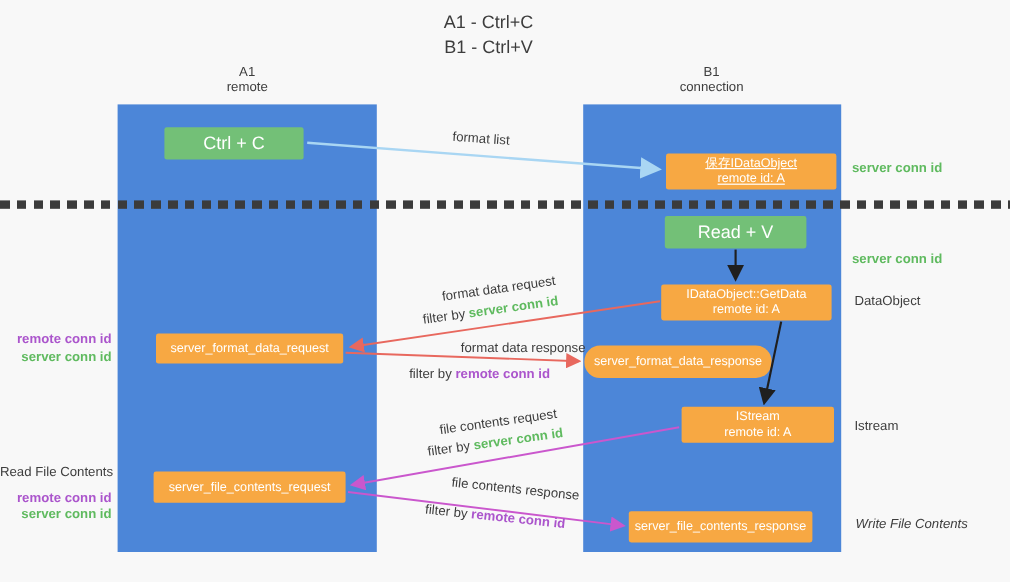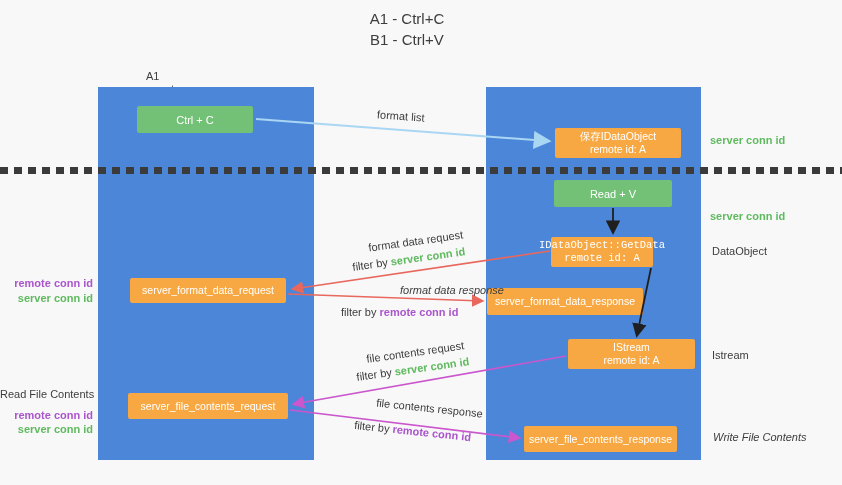--- a/index.html
+++ b/index.html
@@ -8,38 +8,38 @@
     position: relative; width: 842px; height: 485px; overflow: hidden;
     background: var(--background, #f8f8f8);
     color: var(--text-dark, #3d3d3d);
     padding-left: 28px;
   }
   .title {
     position: absolute; left: 322px; top: 8px; width: 170px;
     text-align: center; font-size: 15px; line-height: 21px; color: var(--text-dark, #3d3d3d);
   }
   .col-header {
-    position: absolute; top: 70px; width: 120px; 
+    position: absolute; top: 54px; width: 120px; text-align: center;
     font-size: 11px; line-height: 13px; color: var(--text-dark, #3d3d3d);
   }
   .lifeline {
     position: absolute; top: 87px; height: 373px;
     background: var(--column-blue, #4c86d8);
   }
   .dotted {
     position: absolute; left: 0; top: 167px; width: 842px; height: 7px;
     background-image: repeating-linear-gradient(90deg, #3b3b3b 0 8px, transparent 8px 14px);
     z-index: 3;
   }
   .box {
     position: absolute; display: flex; flex-direction: column;
     align-items: center; justify-content: center;
     color: #fff; text-align: center; border-radius: 2px; z-index: 4;
   }
-  .box.green { background: var(--box-green, #73c077); font-size: 11px; }
+  .box.green { background: var(--box-green, #73c077); font-size: 15px; }
   .box.orange { background: var(--box-orange, #f7a843); font-size: 10.5px; line-height: 13px; }
   .lbl { position: absolute; font-size: 11px; white-space: nowrap; color: var(--text-dark, #3d3d3d); z-index: 6; }
   .lbl.bold-green { color: var(--label-green, #5fba5f); font-weight: bold; }
   .lbl.bold-purple { color: var(--label-purple, #ab55cc); font-weight: bold; }
   .green-inline { color: var(--label-green, #5fba5f); font-weight: bold; }
   .purple-inline { color: var(--label-purple, #ab55cc); font-weight: bold; }
   .right-align { text-align: right; }
   .rot-up { transform: rotate(-8deg); }
   .rot-dn { transform: rotate(6deg); }
   .rot-sl { transform: rotate(4deg); }
@@ -56,49 +56,53 @@
 
   <div class="title">
     <div>A1 - Ctrl+C</div>
     <div>B1 - Ctrl+V</div>
   </div>
 
   <div class="col-header" style="left:146px;">
     <div>A1</div>
     <div>remote</div>
   </div>
+  <div class="col-header" style="left:533px;">
+    <div>B1</div>
+    <div>connection</div>
+  </div>
 
   <div class="lifeline" style="left:98px; width:216px;"></div>
   <div class="lifeline" style="left:486px; width:215px;"></div>
 
   <div class="dotted"></div>
 
   <div class="box green" style="left:137px; top:106px; width:116px; height:27px;">
     <div>Ctrl + C</div>
   </div>
 
-  <div class="box orange" style="left:555px; top:128px; width:126px; height:30px;">
+  <div class="box orange" style="left:555px; top:128px; width:142px; height:30px;text-decoration:underline;">
     <div>保存IDataObject</div>
     <div>remote id: A</div>
   </div>
 
   <div class="box green" style="left:554px; top:180px; width:118px; height:27px;">
     <div>Read + V</div>
   </div>
 
-  <div class="box orange" style="left:551px; top:237px; width:102px; height:30px;font-family:Liberation Mono, monospace;">
+  <div class="box orange" style="left:551px; top:237px; width:142px; height:30px;">
     <div>IDataObject::GetData</div>
     <div>remote id: A</div>
   </div>
 
   <div class="box orange" style="left:130px; top:278px; width:156px; height:25px;">
     <div>server_format_data_request</div>
   </div>
 
-  <div class="box orange" style="left:487px; top:288px; width:156px; height:27px;">
+  <div class="box orange" style="left:487px; top:288px; width:156px; height:27px;border-radius:13px;">
     <div>server_format_data_response</div>
   </div>
 
   <div class="box orange" style="left:568px; top:339px; width:127px; height:30px;">
     <div>IStream</div>
     <div>remote id: A</div>
   </div>
 
   <div class="box orange" style="left:524px; top:426px; width:153px; height:26px;">
     <div>server_file_contents_response</div>
@@ -130,21 +134,21 @@
     <line class="l-black" x1="651" y1="268" x2="637" y2="335" marker-end="url(#m-black)"></line>
     <line class="l-magenta" x1="566" y1="356" x2="294" y2="404" marker-end="url(#m-magenta)"></line>
     <line class="l-magenta" x1="290" y1="410" x2="519" y2="438" marker-end="url(#m-magenta)"></line>
   </svg>
 
   <div class="lbl rot-sl" style="left:377px; top:110px;">format list</div>
 
   <div class="lbl rot-up" style="left:368px; top:235px;">format data request</div>
   <div class="lbl rot-up" style="left:352px; top:253px;"><span>filter by</span> <span class="green-inline">server conn id</span></div>
 
-  <div class="lbl" style="left:400px; top:284px;font-style:italic;">format data response</div>
+  <div class="lbl" style="left:384px; top:284px;">format data response</div>
   <div class="lbl" style="left:341px; top:306px;"><span>filter by</span> <span class="purple-inline">remote conn id</span></div>
 
   <div class="lbl rot-up" style="left:366px; top:346px;">file contents request</div>
   <div class="lbl rot-up" style="left:356px; top:363px;"><span>filter by</span> <span class="green-inline">server conn id</span></div>
 
   <div class="lbl rot-dn" style="left:376px; top:402px;">file contents response</div>
   <div class="lbl rot-dn" style="left:354px; top:425px;"><span>filter by</span> <span class="purple-inline">remote conn id</span></div>
 
   <div class="lbl bold-green" style="left:710px; top:134px;">server conn id</div>
   <div class="lbl bold-green" style="left:710px; top:210px;">server conn id</div>

